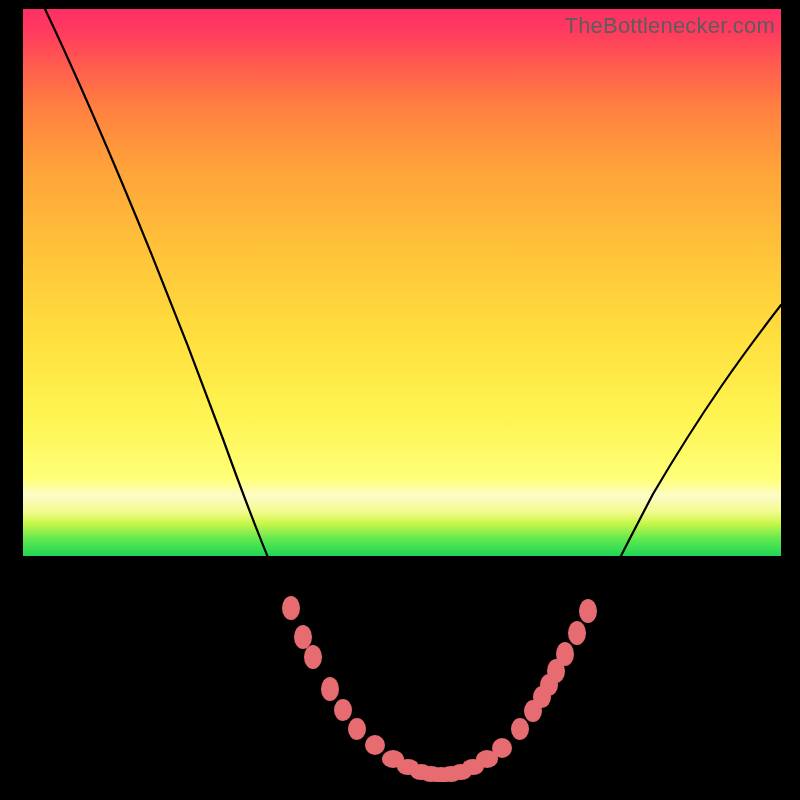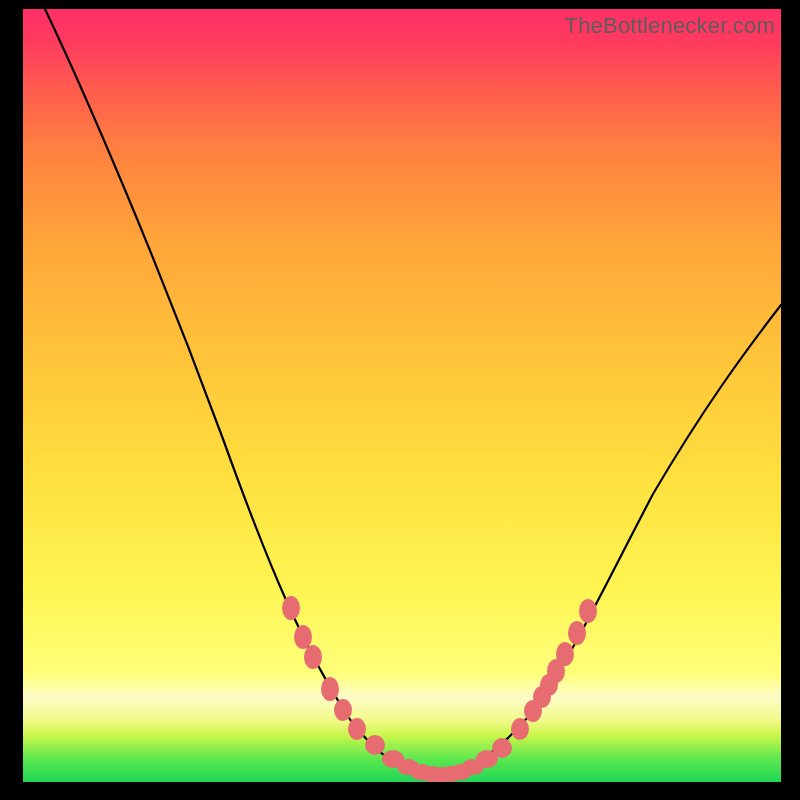--- a/index.html
+++ b/index.html
@@ -15,21 +15,21 @@
     height: 800px;
     background: #000;
     position: relative;
     box-sizing: border-box;
   }
   .plot-area {
     position: absolute;
     left: 23px;
     top: 9px;
     width: 758px;
-    height: 773px;
+    height: 547px;
     
     background: linear-gradient(
       to top,
       #1fd655 0%,
       #5de84f 3%,
       #c9f64a 6%,
       #f3fa8a 8%,
       #fdfcc8 11%,
       #ffff7a 14%,
       #fef552 25%,

